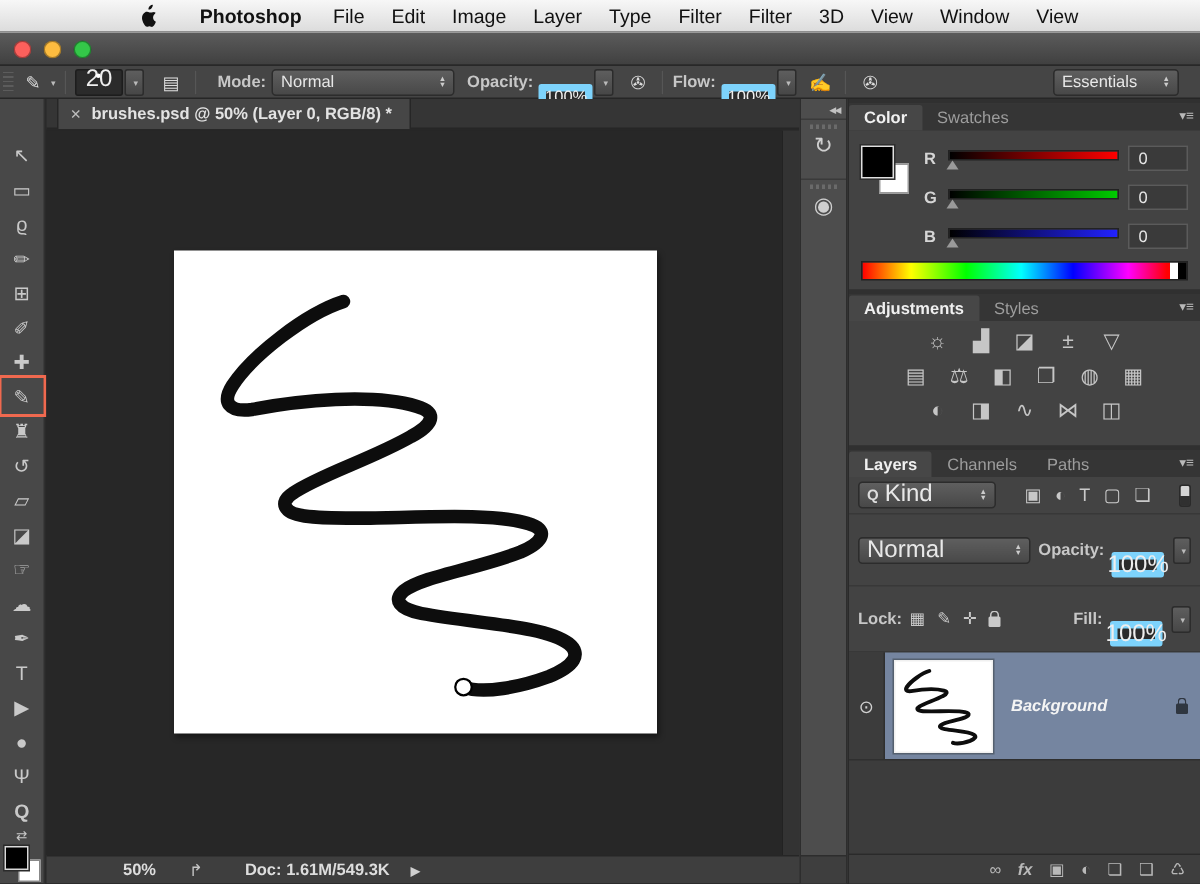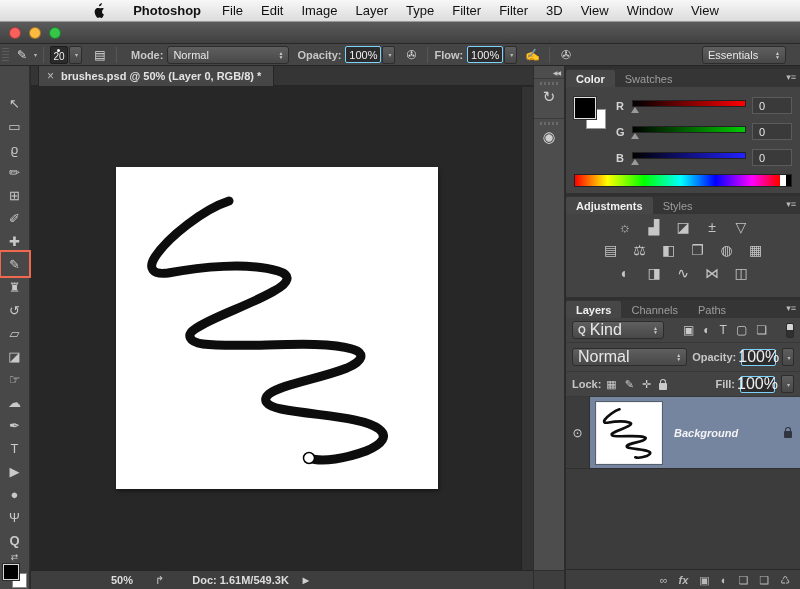--- a/index.html
+++ b/index.html
@@ -27,33 +27,33 @@
 
   
   .optionsbar { position:absolute; top:44px; left:0; right:0; height:22px; background:#454545;
     border-bottom:1px solid #262626; display:flex; align-items:center; font-size:11px; color:#ccc; }
   .grip { width:7px; height:14px; margin:0 3px 0 2px;
     background:repeating-linear-gradient(to bottom,#5c5c5c 0 1px,transparent 1px 3px); }
   .obtn { height:18px; min-width:20px; display:flex; align-items:center; justify-content:center;
     color:#ddd; font-size:12px; }
   .caret { font-size:6px; color:#bbb; margin-left:2px; }
   .vsep { width:1px; height:16px; background:#2e2e2e; border-right:1px solid #565656; margin:0 6px; }
-  .sizebox { position:relative; width:18px; height:18px; background:#2b2b2b; border:1px solid #1d1d1d;
+  .sizebox { position:relative; width:32px; height:18px; background:#2b2b2b; border:1px solid #1d1d1d;
     border-radius:2px; color:#eee; display:flex; align-items:flex-end; justify-content:center;
-    font-size:10px; padding-bottom:1px; }
+    font-size:16px; padding-bottom:1px; }
   .sizebox .tip { position:absolute; top:2px; left:50%; width:3px; height:3px; margin-left:-2px;
     border-radius:50%; background:#fff; }
   .minibtn { width:13px; height:18px; margin-left:1px; background:linear-gradient(#5e5e5e,#474747);
     border:1px solid #2c2c2c; border-radius:2px; display:flex; align-items:center; justify-content:center; }
   .select { height:18px; background:linear-gradient(#5f5f5f,#484848); border:1px solid #2c2c2c;
     border-radius:3px; display:flex; align-items:center; padding:0 5px; color:#e8e8e8; gap:4px; }
   .select .lbl { flex:1; }
   .ud { display:flex; flex-direction:column; align-items:center; line-height:4px; font-size:5px; color:#ccc; }
-  .field { height:17px; background:#2b2b2b; border:1px solid #7dd3fc; border-radius:2px;
-    color:#eee; display:flex; align-items:center; justify-content:center; padding:0 4px; }
+  .field { height:17px; background:#2b2b2b; border:5px solid #7dd3fc; border-radius:2px;
+    color:#eee; display:flex; align-items:center; justify-content:center; padding:0 4px;margin-top:20px; }
   .olabel { margin:0 4px 0 8px; color:#c7c7c7; font-weight:bold; }
 
   
   .toolbar { position:absolute; top:66px; left:0; width:30px; bottom:0; background:#484848;
     border-right:1px solid #303030; display:flex; flex-direction:column; align-items:center; padding-top:26px; }
   .tool { position:relative; width:26px; height:22px; display:flex; align-items:center; justify-content:center;
     color:#c9c9c9; font-size:13px; }
   .tool.hl { outline:2px solid #f0694f; outline-offset:1px; }
   .tool .g { pointer-events:none; }
   .tool[data-name="zoom-tool"] .g { font-weight:bold; }
@@ -69,21 +69,21 @@
     border-right:1px solid #262626; border-left:1px solid #262626; display:flex; align-items:center;
     gap:7px; padding:0 12px 0 8px; color:#e3e3e3; font-size:11px; font-weight:bold; }
   .doctab .x { color:#bdbdbd; font-weight:normal; font-size:12px; }
   .pasteboard { position:absolute; top:21px; left:0; right:12px; bottom:19px; background:#272727; overflow:hidden; }
   .scrolltrack { position:absolute; top:21px; right:0; width:12px; bottom:19px; background:#333;
     border-left:1px solid #222; }
   .canvas { position:absolute; left:85px; top:80px; width:322px; height:322px; background:#fff;
     box-shadow:1px 2px 4px rgba(0,0,0,.45); }
   .statusbar { position:absolute; left:0; right:0; bottom:0; height:19px; background:#3e3e3e;
     border-top:1px solid #262626; display:flex; align-items:center; color:#ddd; font-size:11px; font-weight:bold; }
-  .statusbar .zoomlvl { margin-left:40px;padding-left:40px; }
+  .statusbar .zoomlvl { margin-left:11px;padding-left:40px; }
   .statusbar .exp { margin-left:22px; color:#c5c5c5; font-weight:normal; }
   .statusbar .docinfo { margin-left:28px; }
   .statusbar .arr { margin-left:14px; font-size:8px; color:#cfcfcf; }
 
   
   .dock { position:absolute; top:66px; left:533px; width:32px; bottom:0; background:#4d4d4d;
     border-left:1px solid #2d2d2d; border-right:1px solid #2d2d2d; }
   .dock .collapse { text-align:right; padding:3px 4px 2px 0; color:#c2c2c2; font-size:6px; letter-spacing:-1px; }
   .dockbtn { height:40px; border-top:1px solid #3a3a3a; display:flex; flex-direction:column; align-items:center; }
   .dockbtn .dots { width:18px; height:3px; margin:3px 0 4px;

